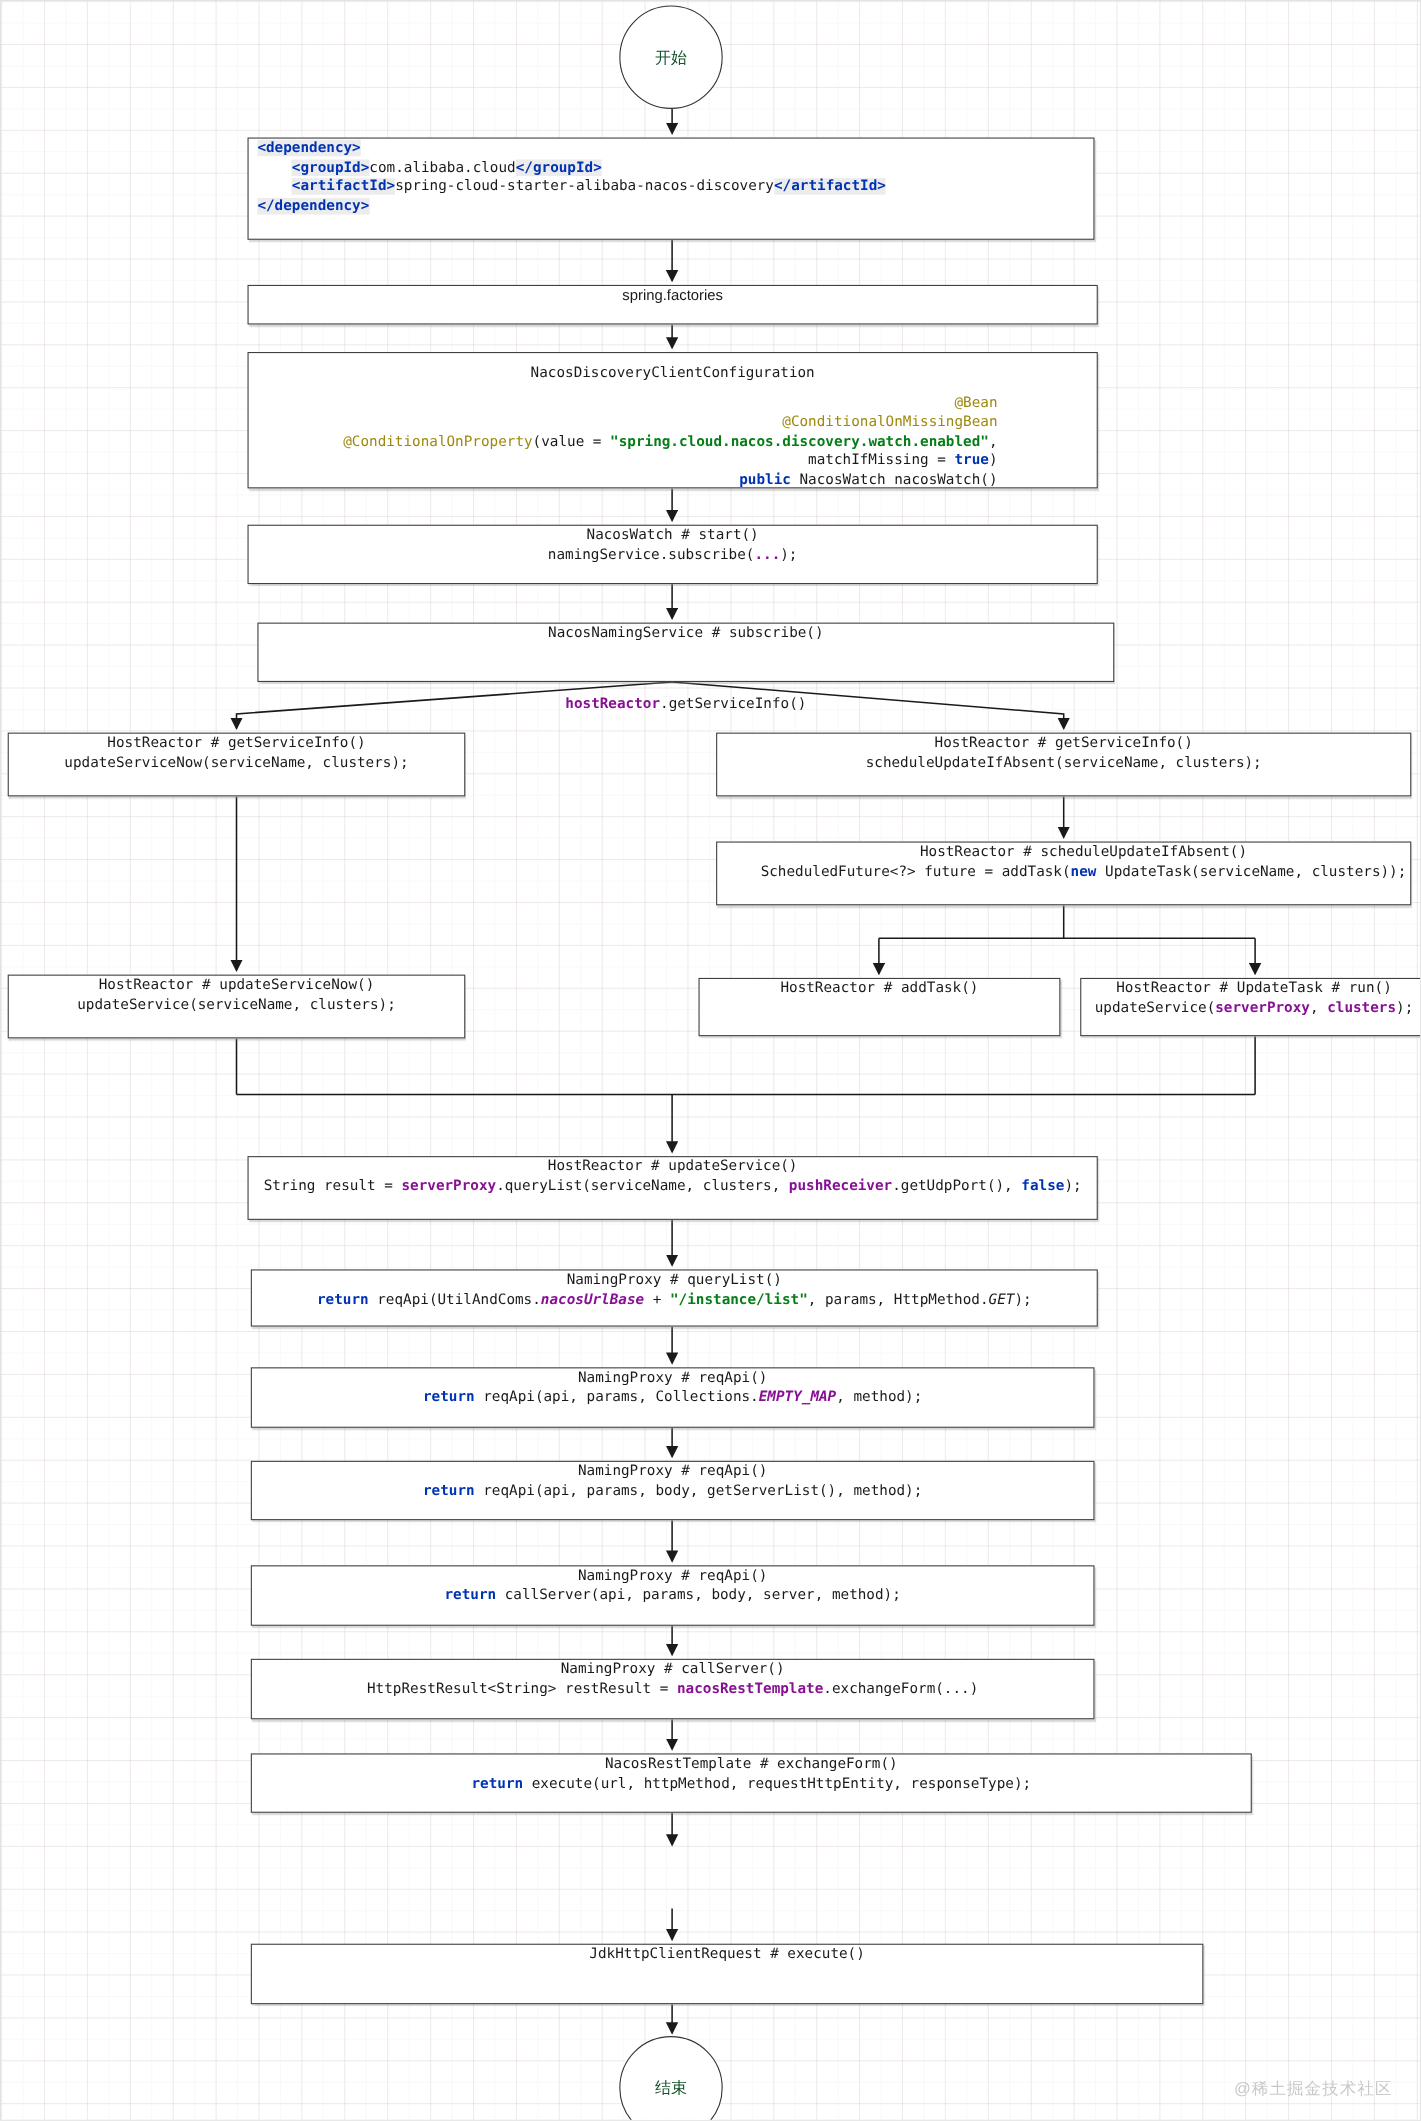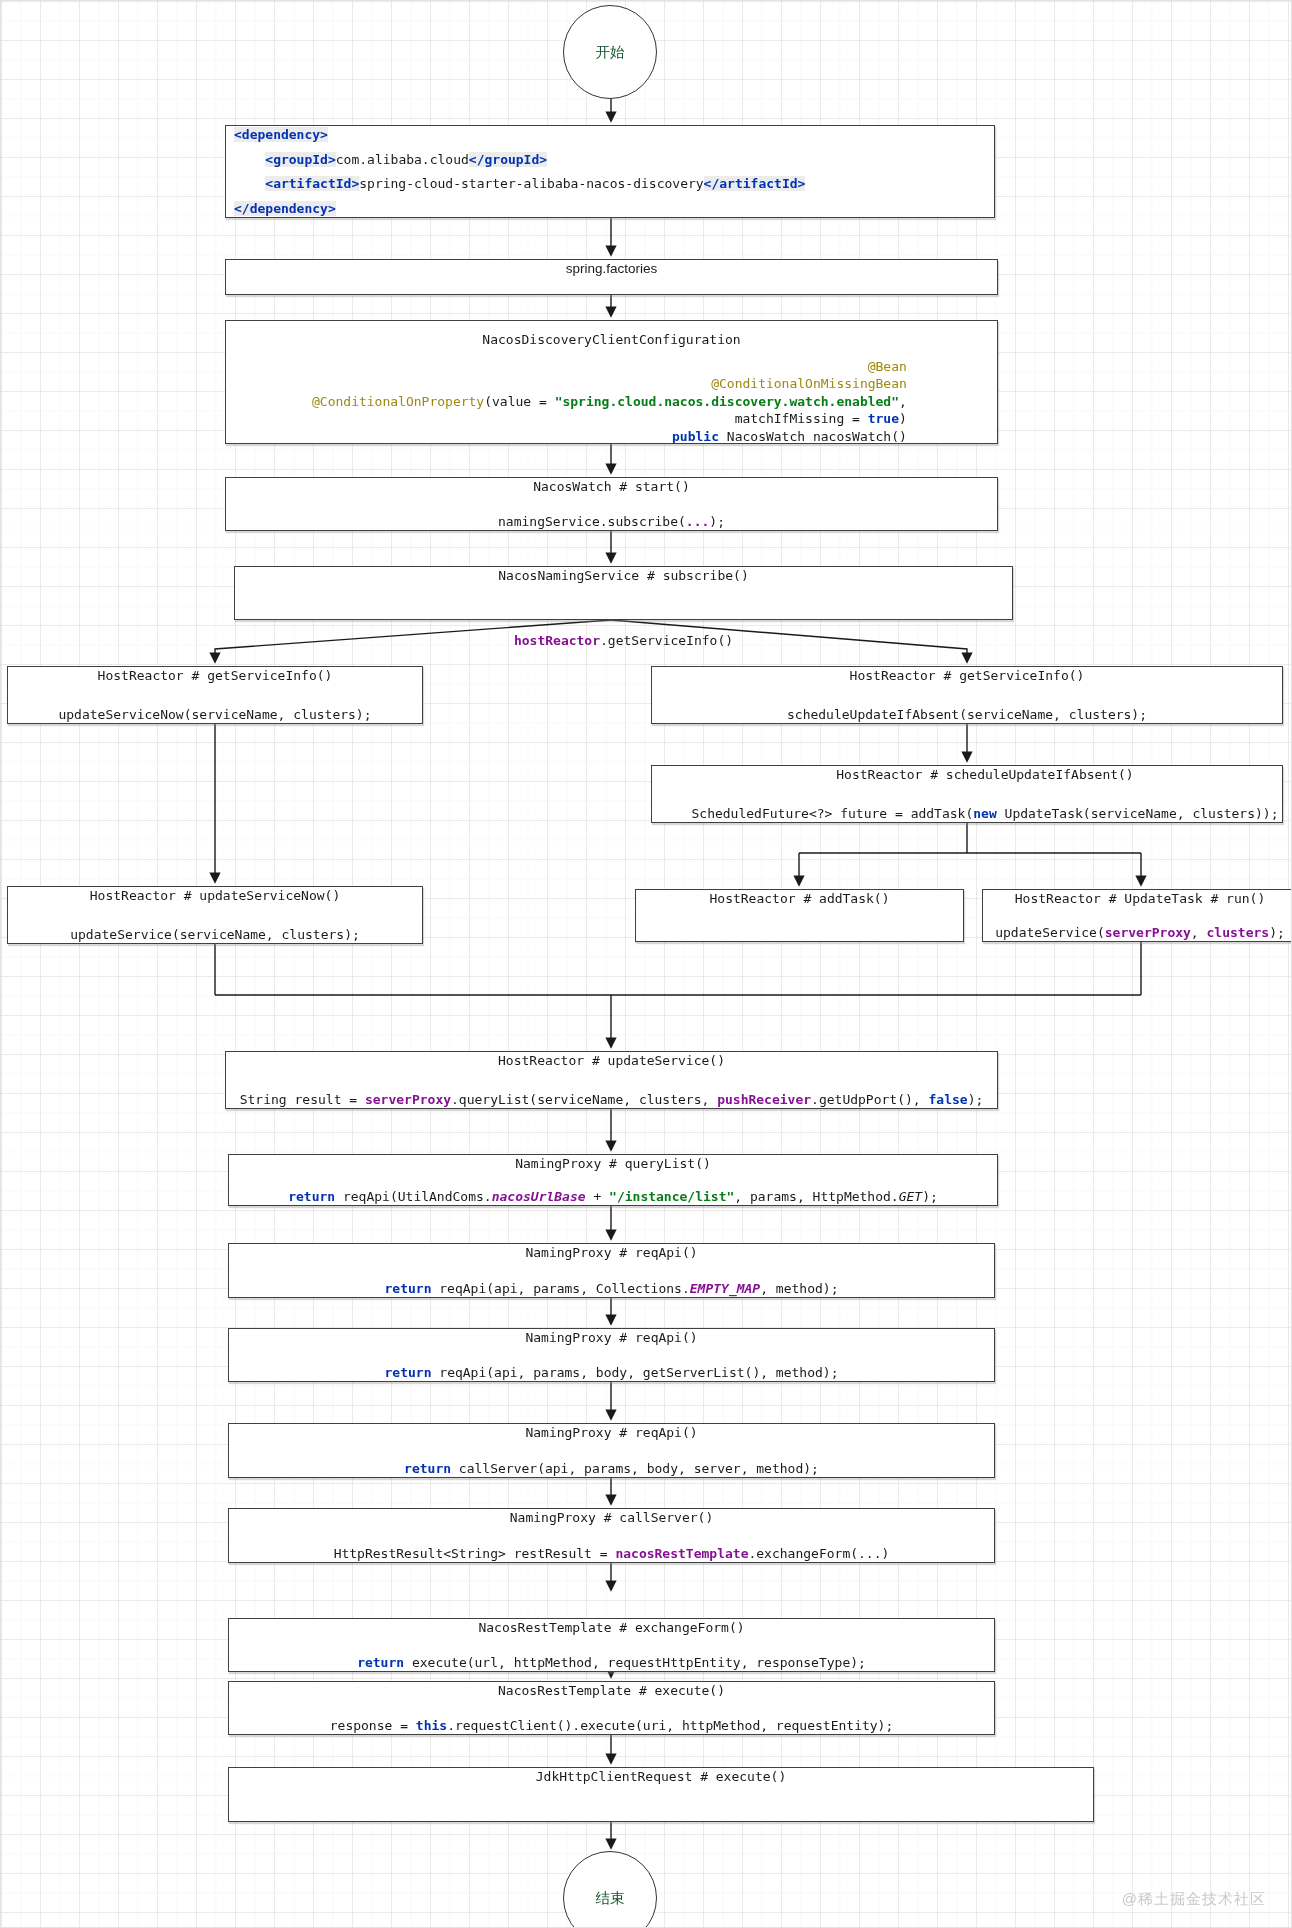--- a/index.html
+++ b/index.html
@@ -13,21 +13,21 @@
       linear-gradient(to right, rgba(224,212,212,0.16) 1px, transparent 1px),
       linear-gradient(to bottom, rgba(224,212,212,0.16) 1px, transparent 1px);
     background-size:39px 39px,39px 39px,19.5px 19.5px,19.5px 19.5px;
     border:1px solid #e3e3e3;box-sizing:border-box;
   }
   svg.wires{position:absolute;left:0;top:0;z-index:1;pointer-events:none;}
   .node{
     position:absolute;z-index:2;background:#fff;
     border:1.6px solid var(--border);
     box-shadow:1px 2px 1px rgba(140,140,140,0.35);
-    display:flex;flex-direction:column;justify-content:space-between;align-items:center;
+    display:flex;flex-direction:column;justify-content:flex-start;align-items:center;
     font-family:"DejaVu Sans Mono",monospace;font-size:13px;line-height:17.5px;
     color:var(--text);box-sizing:border-box;
   }
   .node .line{white-space:pre;}
   .node.left{align-items:flex-start;padding-left:8px;}
   .node.sans{font-family:"Liberation Sans",sans-serif;font-size:13.5px;}
   .node .title-line{align-self:center;}
   .code-block{align-self:flex-start;margin-left:86px;margin-top:9px;}
   .circle{
     position:absolute;z-index:2;width:94px;height:94px;border-radius:50%;
@@ -177,29 +177,25 @@
   <div class="node" style="left:227px;top:1422px;width:767px;height:55px;">
     <div class="line"><span>NamingProxy # reqApi()</span></div>
     <div class="line"><span class="kw">return</span><span> callServer(api, params, body, server, method);</span></div>
   </div>
 
   <div class="node" style="left:227px;top:1507px;width:767px;height:55px;">
     <div class="line"><span>NamingProxy # callServer()</span></div>
     <div class="line"><span>HttpRestResult&lt;String&gt; restResult = </span><span class="fld">nacosRestTemplate</span><span>.exchangeForm(...)</span></div>
   </div>
 
-  <div class="node" style="left:227px;top:1593px;width:767px;height:54px;margin-top:24px;">
+  <div class="node" style="left:227px;top:1593px;width:910px;height:54px;">
     <div class="line"><span>NacosRestTemplate # exchangeForm()</span></div>
     <div class="line"><span class="kw">return</span><span> execute(url, httpMethod, requestHttpEntity, responseType);</span></div>
   </div>
 
-  <div class="node" style="left:227px;top:1680px;width:767px;height:54px;">
-    <div class="line"><span>NacosRestTemplate # execute()</span></div>
-    <div class="line"><span>response = </span><span class="kw">this</span><span>.requestClient().execute(uri, httpMethod, requestEntity);</span></div>
-  </div>
 
   <div class="node" style="left:227px;top:1766px;width:866px;height:55px;">
     <div class="line"><span>JdkHttpClientRequest # execute()</span></div>
   </div>
 
   <div class="circle" style="left:562px;top:1850px;">
     <span>结束</span>
   </div>
 
   <div class="watermark">@稀土掘金技术社区</div>

